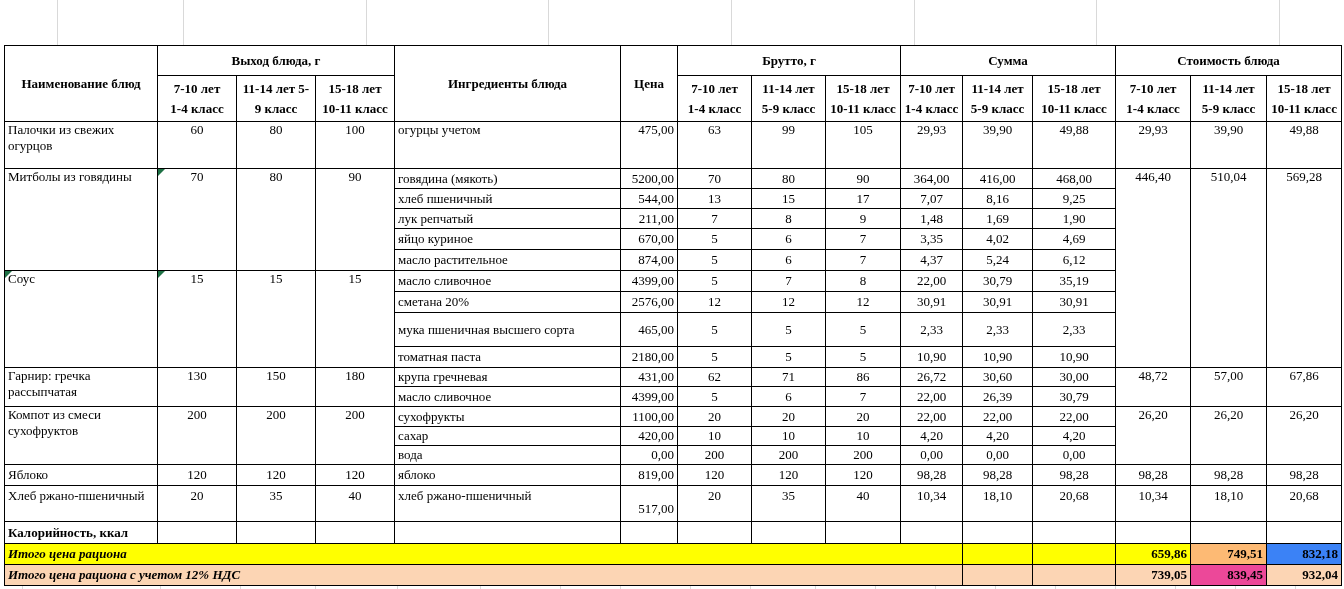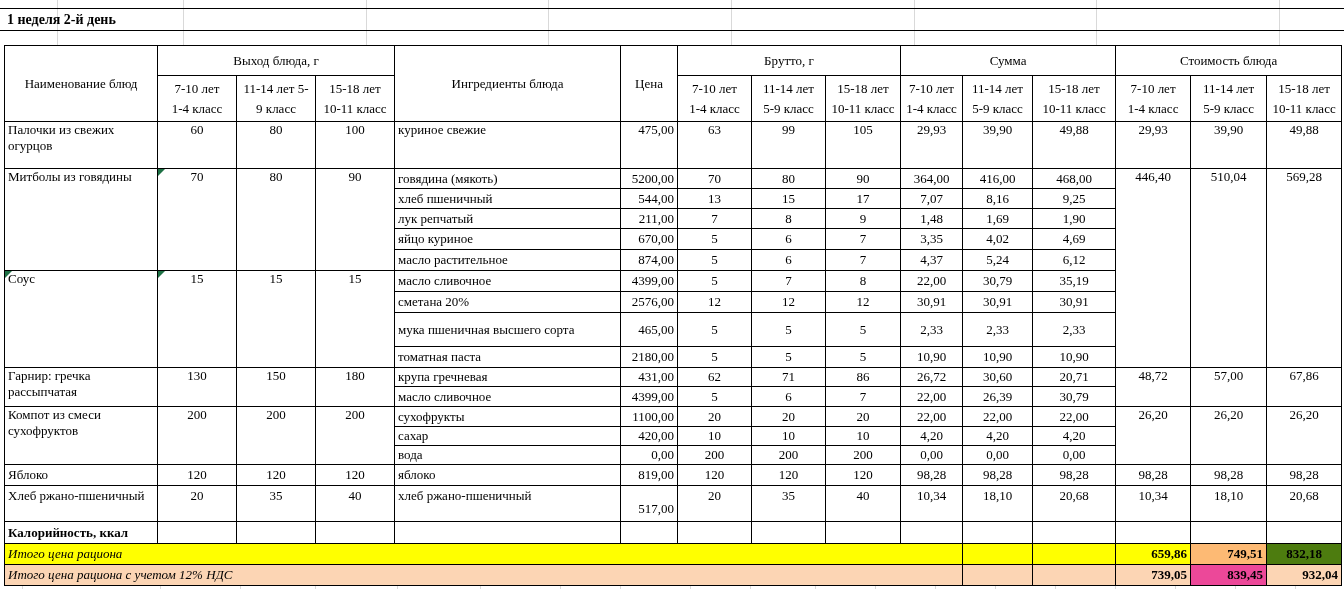--- a/index.html
+++ b/index.html
@@ -5,28 +5,28 @@
   html,body{margin:0;padding:0;background:#fff}
   .sheet{position:relative;width:1344px;height:589px;background:#ffffff;
          font-family:"Liberation Serif","DejaVu Serif",serif;color:#000;overflow:hidden}
   .gridline{position:absolute;width:1px;background:#d9d9d9}
   .title-row{position:absolute;left:0;top:8px;width:1344px;height:23px;box-sizing:border-box;
              border-top:1px solid #000;border-bottom:1px solid #000;display:flex;align-items:center;
              padding-left:7px;font-weight:bold;font-size:14px;z-index:2}
   table.menu{position:absolute;left:4px;top:45px;width:1337px;border-collapse:collapse;
              table-layout:fixed;z-index:2;background:#fff}
   .menu td{border:1px solid #000;padding:0 3px;font-size:13px;box-sizing:border-box;overflow:hidden}
-  .hdr{font-weight:normal;text-align:center;vertical-align:middle}
+  .hdr{font-weight:bold;text-align:center;vertical-align:middle}
   .wrap{white-space:pre-line;line-height:1.5}
   .c{text-align:center}
   .r{text-align:right;padding-right:4px}
   .l{text-align:left;padding-left:4px}
   .top{vertical-align:top;padding-top:1px}
   .bold{font-weight:bold}
-  .bi{font-weight:normal;font-style:italic;font-size:13.5px}
+  .bi{font-weight:bold;font-style:italic;font-size:13.5px}
   .tri{position:relative}
   .tri::before{content:"";position:absolute;left:0;top:0;width:0;height:0;
                border-top:7px solid var(--tri,#1e7145);border-right:7px solid transparent}
   tr.tall td{vertical-align:top;padding-top:2px}
   tr.tall td.priceMid{vertical-align:bottom;padding-bottom:4px}
 </style>
 </head>
 <body>
 
 <div class="sheet">
@@ -55,23 +55,20 @@
       <div class="gridline" style="left: 875px; top: 568px; height: 21px; background: rgb(217, 217, 217);"></div>
       <div class="gridline" style="left: 935px; top: 568px; height: 21px; background: rgb(217, 217, 217);"></div>
       <div class="gridline" style="left: 995px; top: 568px; height: 21px; background: rgb(217, 217, 217);"></div>
       <div class="gridline" style="left: 1055px; top: 568px; height: 21px; background: rgb(217, 217, 217);"></div>
       <div class="gridline" style="left: 1115px; top: 568px; height: 21px; background: rgb(217, 217, 217);"></div>
       <div class="gridline" style="left: 1175px; top: 568px; height: 21px; background: rgb(217, 217, 217);"></div>
       <div class="gridline" style="left: 1235px; top: 568px; height: 21px; background: rgb(217, 217, 217);"></div>
       <div class="gridline" style="left: 1295px; top: 568px; height: 21px; background: rgb(217, 217, 217);"></div>
     </div>
 
-  <div class="title-row">
-    <span>1 неделя 2-й день</span>
-  </div>
 
   <table class="menu">
     <colgroup>
       <col style="width:153px">
         <col style="width:79px">
         <col style="width:79px">
         <col style="width:79px">
       <col style="width:226px">
         <col style="width:57px">
       <col style="width:74px">
@@ -121,21 +118,21 @@
 5-9 класс</td>
         <td class="hdr wrap">15-18 лет
 10-11 класс</td>
       </tr>
 
       <tr style="height:47px">
         <td class="l top">Палочки из свежих огурцов</td>
         <td class="c top">60</td>
         <td class="c top">80</td>
         <td class="c top">100</td>
-        <td class="l top">куриное свежие</td>
+        <td class="l top">огурцы учетом</td>
         <td class="r top">475,00</td>
         <td class="c top">63</td>
         <td class="c top">99</td>
         <td class="c top">105</td>
         <td class="c top">29,93</td>
         <td class="c top">39,90</td>
         <td class="c top">49,88</td>
         <td class="c top">29,93</td>
         <td class="c top">39,90</td>
         <td class="c top">49,88</td>
@@ -249,21 +246,21 @@
         <td class="c top" rowspan="2">130</td>
         <td class="c top" rowspan="2">150</td>
         <td class="c top" rowspan="2">180</td>
         <td class="l">крупа гречневая</td>
         <td class="r">431,00</td>
         <td class="c">62</td>
         <td class="c">71</td>
         <td class="c">86</td>
         <td class="c">26,72</td>
         <td class="c">30,60</td>
-        <td class="c">20,71</td>
+        <td class="c">30,00</td>
         <td class="c top" rowspan="2">48,72</td>
         <td class="c top" rowspan="2">57,00</td>
         <td class="c top" rowspan="2">67,86</td>
       </tr>
       <tr style="height:20px">
         <td class="l">масло сливочное</td>
         <td class="r">4399,00</td>
         <td class="c">5</td>
         <td class="c">6</td>
         <td class="c">7</td>
@@ -363,21 +360,21 @@
         <td></td>
         <td></td>
       </tr>
 
       <tr style="height:21px" class="row-total">
         <td class="l bi" colspan="10" style="background: rgb(255, 255, 0);">Итого цена рациона</td>
         <td style="background: rgb(255, 255, 0);"></td>
         <td style="background: rgb(255, 255, 0);"></td>
         <td class="r bold" style="background: rgb(255, 255, 0);">659,86</td>
         <td class="r bold" style="background: #fdba74;">749,51</td>
-        <td class="r bold" style="background: #4d7c0f; text-align: center;">832,18</td>
+        <td class="r bold" style="background: #3b82f6;">832,18</td>
       </tr>
 
       <tr style="height:21px" class="row-total-vat">
         <td class="l bi" colspan="10" style="background: rgb(252, 213, 180);">Итого цена рациона с учетом 12% НДС</td>
         <td style="background: rgb(252, 213, 180);"></td>
         <td style="background: rgb(252, 213, 180);"></td>
         <td class="r bold" style="background: rgb(252, 213, 180);">739,05</td>
         <td class="r bold" style="background: #ec4899;">839,45</td>
         <td class="r bold" style="background: rgb(252, 213, 180);">932,04</td>
       </tr>

